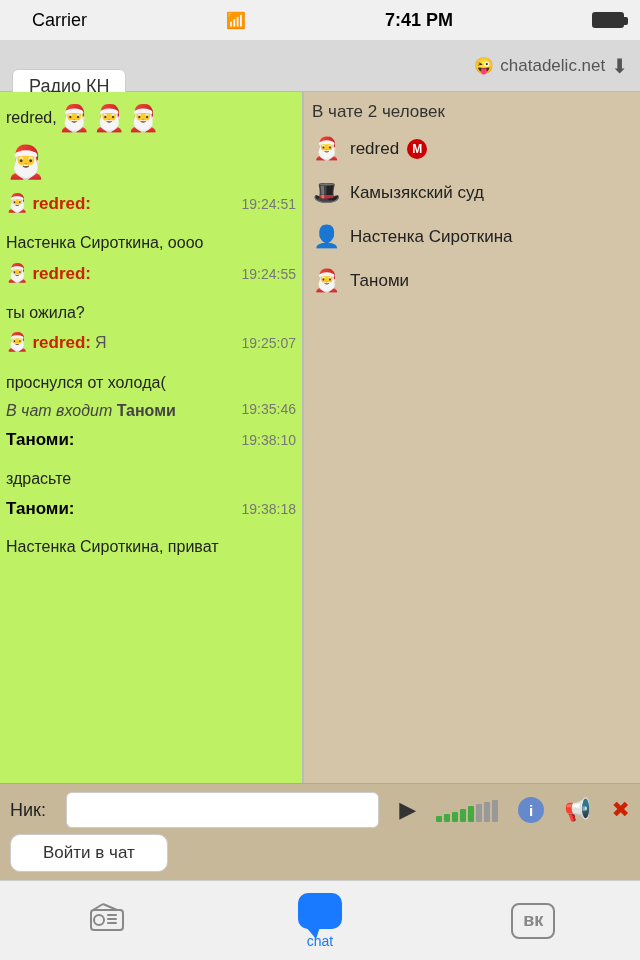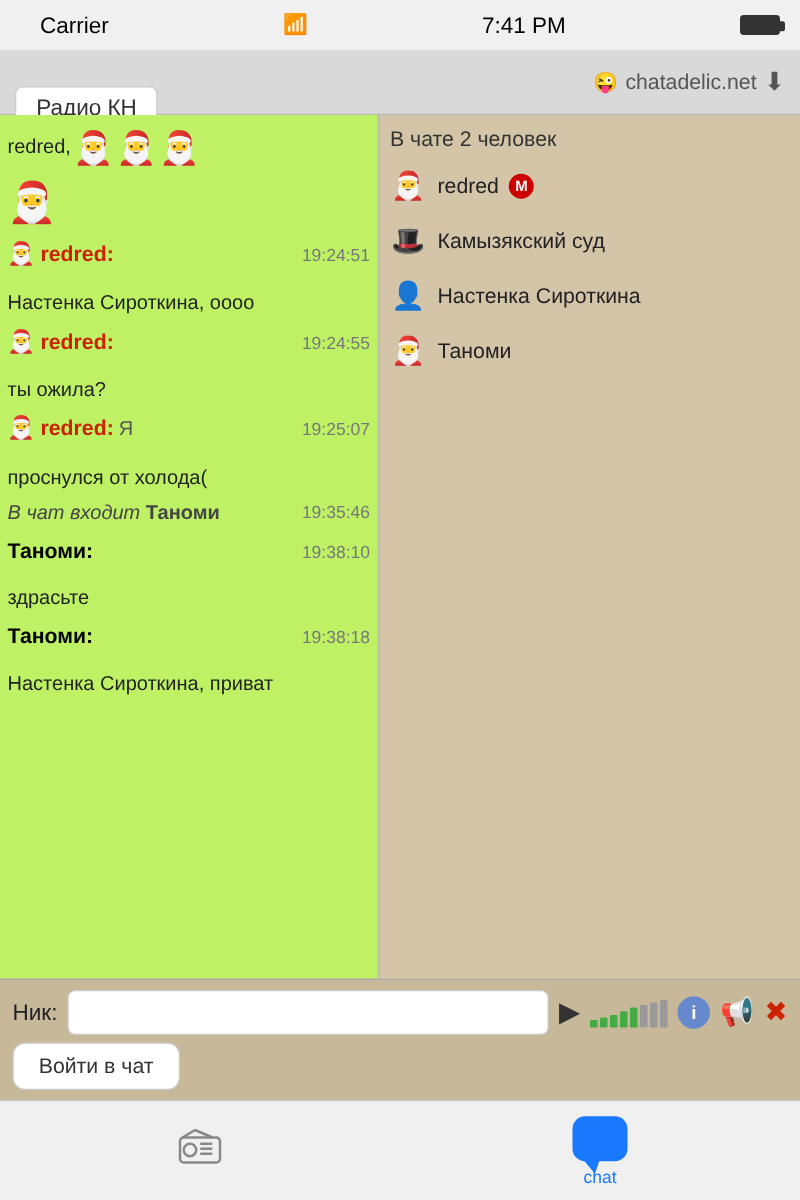--- a/index.html
+++ b/index.html
@@ -18,21 +18,21 @@
     .status-bar {
       background: #f0f0f0;
       display: flex;
       justify-content: space-between;
       align-items: center;
       padding: 6px 16px;
       height: 40px;
       flex-shrink: 0;
     }
     .status-carrier { font-size: 18px; font-weight: 500; margin-left: 16px; }
-    .status-time { font-size: 18px; font-weight: 400; }
+    .status-time { font-size: 18px; font-weight: 700; }
     .status-battery {
       width: 32px; height: 16px;
       border: 2px solid #333;
       border-radius: 3px;
       position: relative;
       background: #333;
     }
     .status-battery::after {
       content: '';
       position: absolute;
@@ -189,21 +189,21 @@
       border-top: 1px solid #aaa;
       padding: 8px 10px;
       flex-shrink: 0;
       display: flex;
       flex-direction: column;
       gap: 6px;
     }
     .input-row {
       display: flex;
       align-items: center;
-      gap: 8px;
+      gap: 20px;
     }
     .nick-label {
       font-size: 18px;
       color: #222;
       font-weight: 400;
     }
     .nick-input {
       flex: 1;
       height: 36px;
       background: white;
@@ -249,21 +249,21 @@
     }
     .close-btn {
       font-size: 22px;
       color: #cc2200;
       cursor: pointer;
     }
     .login-btn {
       background: white;
       border: 1px solid #ccc;
       border-radius: 10px;
-      padding: 8px 20px;
+      padding: 8px 32px;
       font-size: 17px;
       color: #333;
       cursor: pointer;
       align-self: flex-start;
     }
 
     
     .tab-bar {
       background: #f0f0f0;
       border-top: 1px solid #ccc;
@@ -486,14 +486,19 @@
         <line x1="14" y1="2" x2="28" y2="8" stroke="#888" stroke-width="2"></line>
       </svg>
     </div>
   </div>
 
   <div class="tab-item">
     <div class="chat-bubble-icon"></div>
     <span class="tab-label active">chat</span>
   </div>
 
+  <div class="tab-item">
+    <div class="vk-icon-box">
+      <span>вк</span>
+    </div>
+  </div>
 
 </div>
 
 </body></html>

